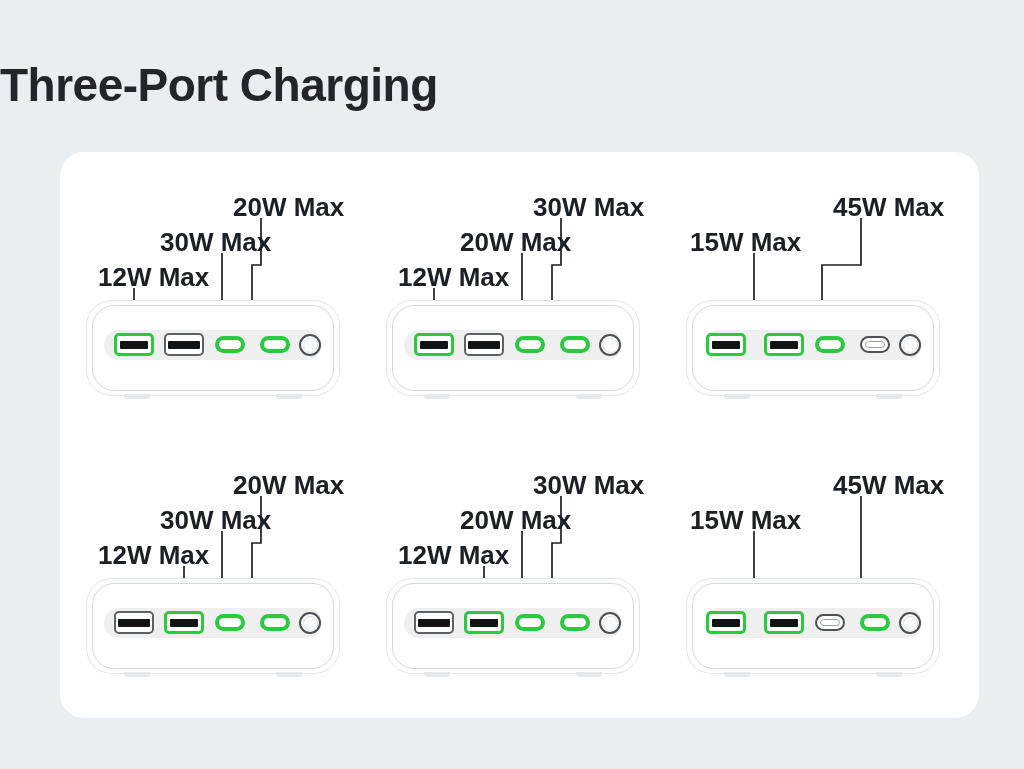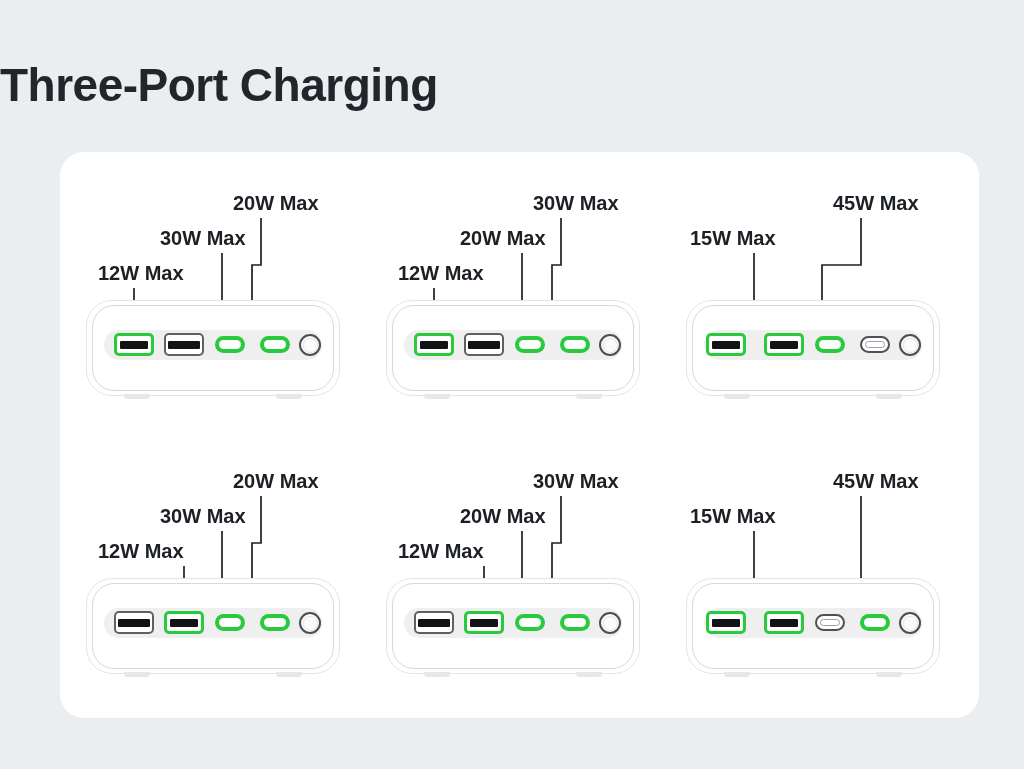--- a/index.html
+++ b/index.html
@@ -48,21 +48,21 @@
   
   .device-cell {
     position: absolute;
     width: 300px;
     height: 250px;
   }
 
   
   .callout-label {
     position: absolute;
-    font-size: 20px;
+    font-size: 26px;
     font-weight: bold;
     color: #1c1f24;
     white-space: nowrap;
     font-family: "Liberation Sans", sans-serif;
   }
 
   
   .leader-svg {
     position: absolute;
     left: 0;

